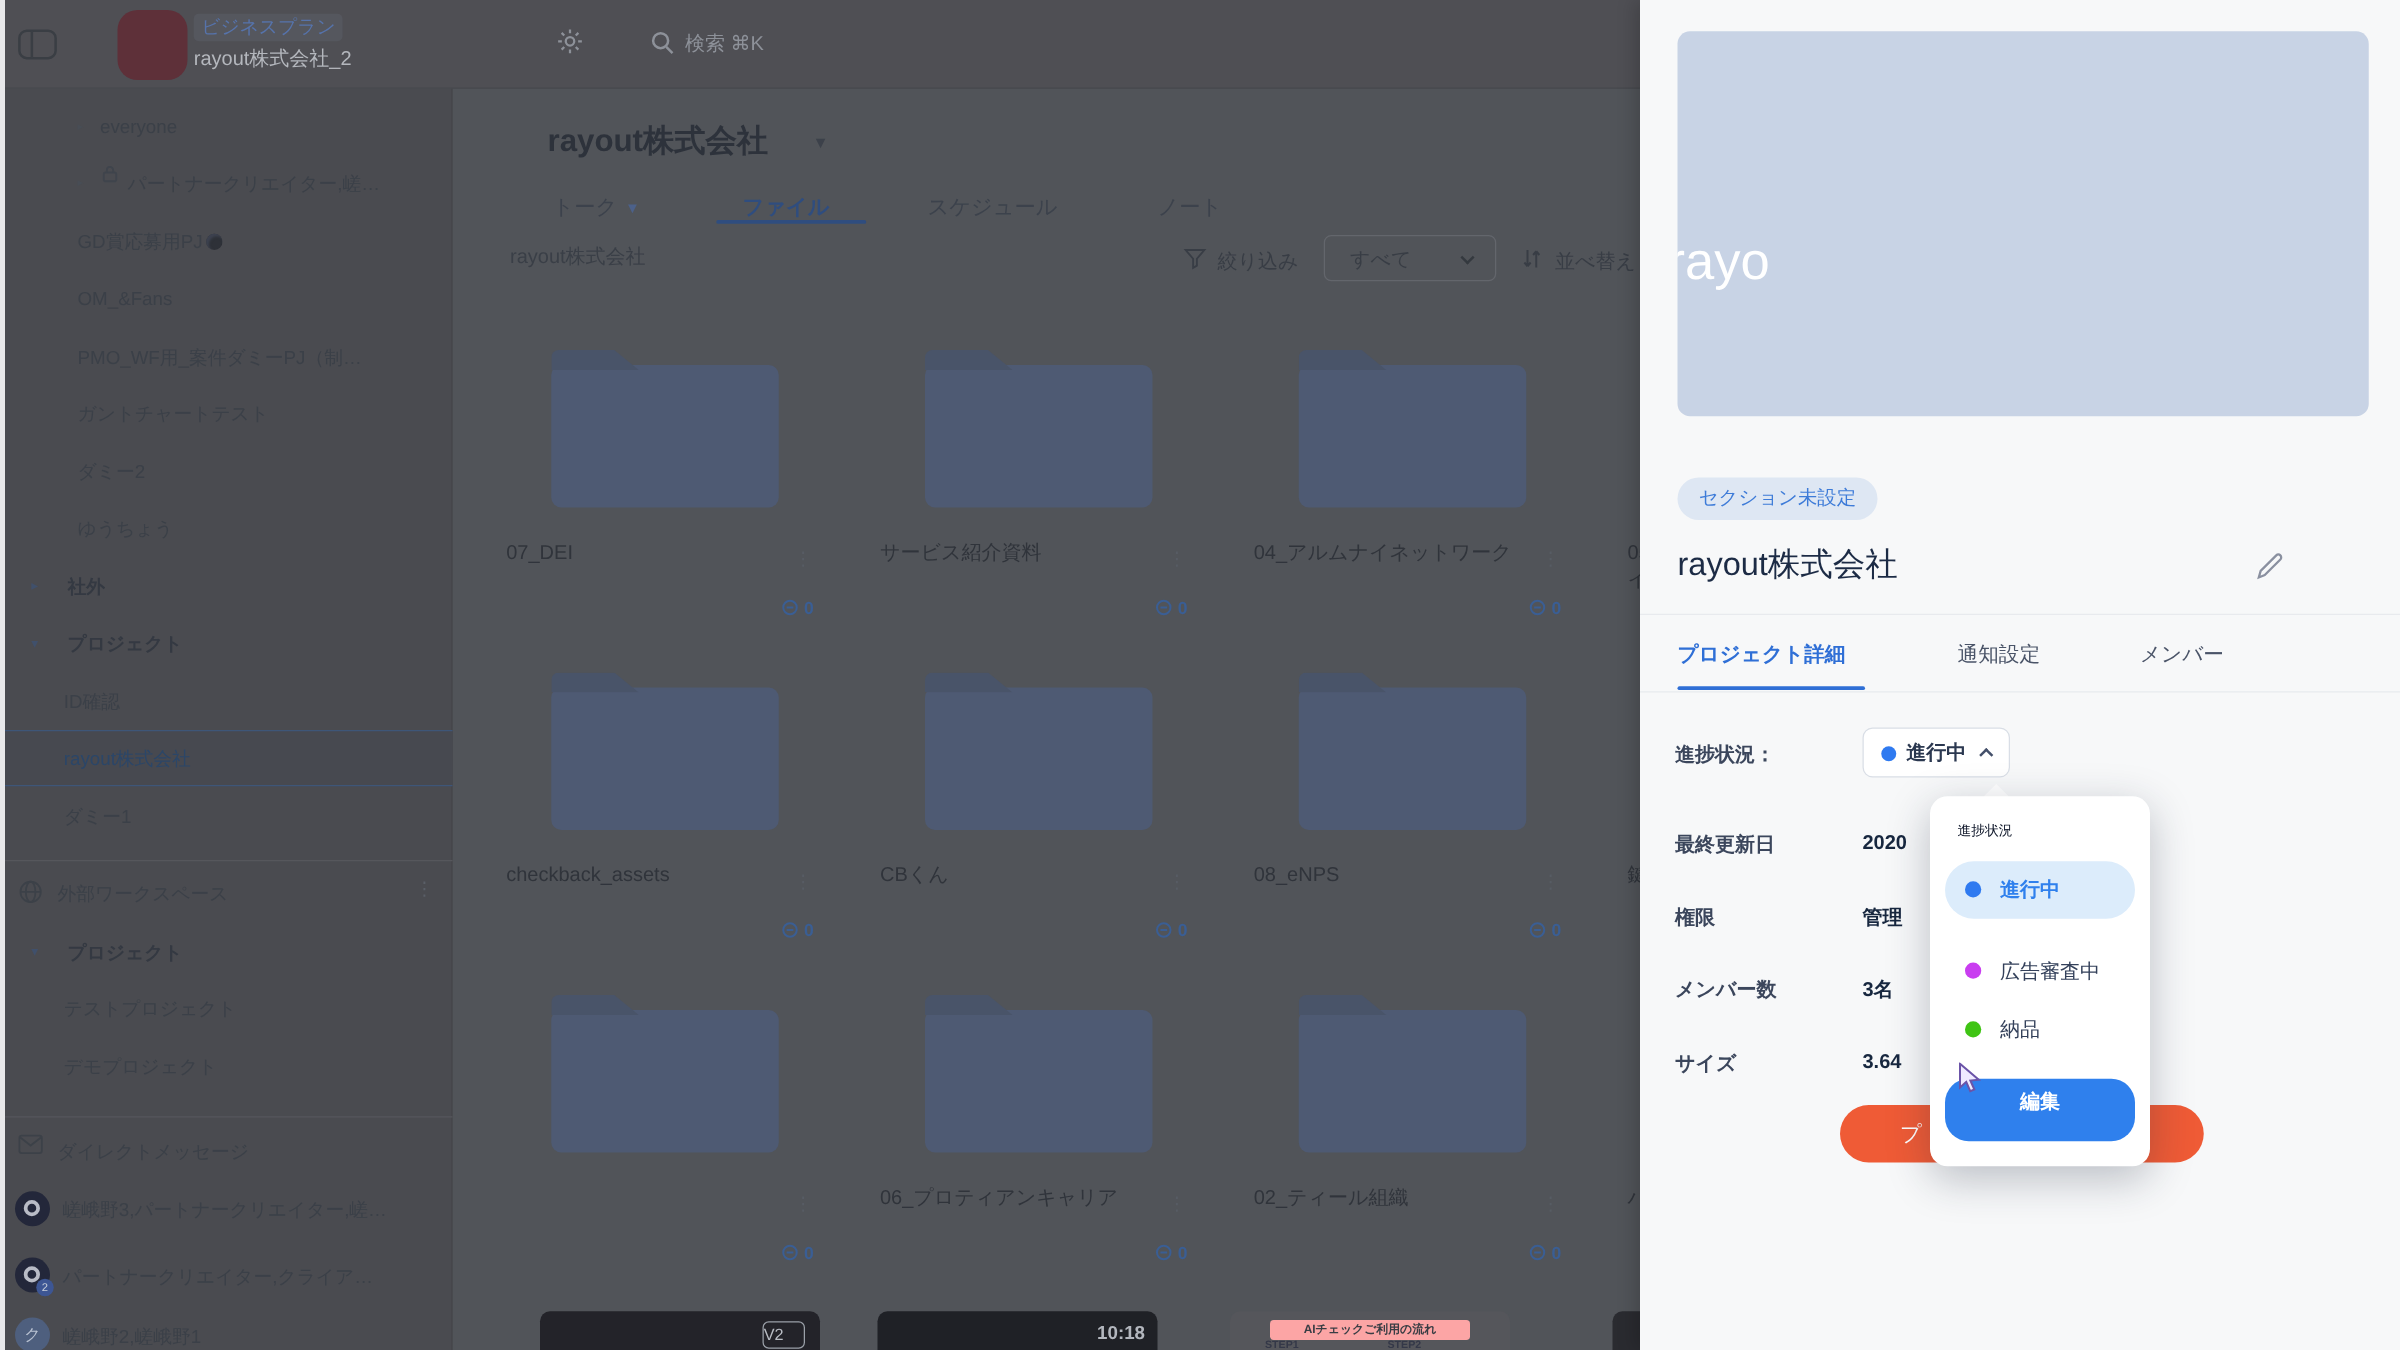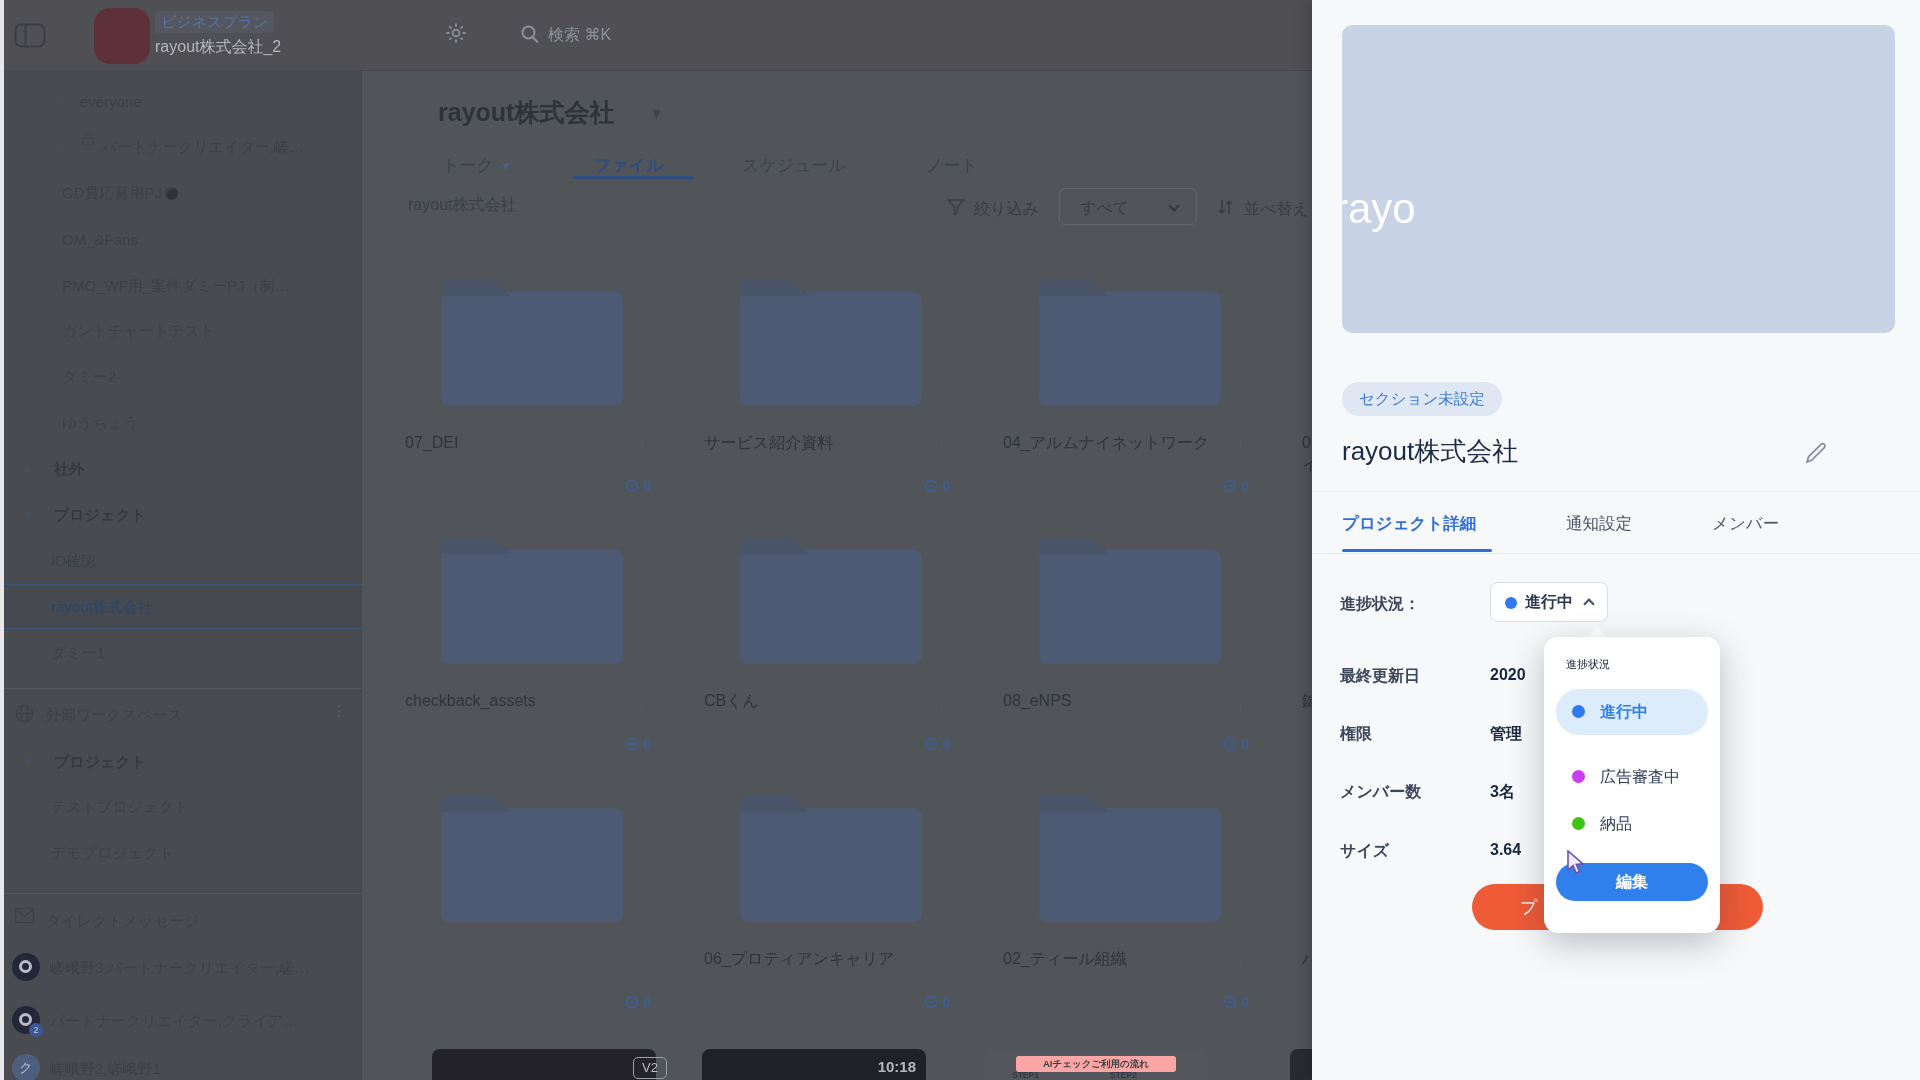--- a/index.html
+++ b/index.html
@@ -53,21 +53,21 @@
   .folder-icon { position:absolute; left:36px; top:0; width:182px; height:114px; background:#4e5a73; border-radius:8px; }
   .folder-icon::before { content:""; position:absolute; left:0; top:-12px; width:70px; height:16px; background:#495469; border-radius:6px 0 0 0; clip-path:polygon(0 0,72% 0,100% 100%,0 100%); }
   .card { position:absolute; width:250px; height:230px; }
   .fname { position:absolute; left:0; top:140px; width:220px; font-size:16px; line-height:22px; color:#30343b; }
   .sliver .fname { width:30px;margin-left:19px; }
   .fdots { position:absolute; left:230px; top:146px; font-size:15px; color:#575c64; }
   .fbadge { position:absolute; left:176px; top:186px; width:70px; text-align:right; font-size:14px; font-weight:bold; color:#3a5e94; }
   .fbadge svg { vertical-align:-2px; }
 
   .thumb { position:absolute; top:1049px; width:224px; height:140px; border-radius:8px; }
-  .v2-badge { position:absolute; left:178px; top:8px; width:34px; height:22px; border:1.5px solid #9aa0a8; border-radius:5px; color:#b9bdc4; font-size:13px; text-align:center; line-height:20px;margin-left:23px; }
+  .v2-badge { position:absolute; left:178px; top:8px; width:34px; height:22px; border:1.5px solid #9aa0a8; border-radius:5px; color:#b9bdc4; font-size:13px; text-align:left; line-height:20px; }
   .dur { position:absolute; right:10px; top:9px; color:#b3b7be; font-size:15px; font-weight:bold; }
   .doc-chip { position:absolute; left:32px; top:7px; width:160px; height:16px; background:#fca5a5; border-radius:3px; color:#393d44; font-size:9.5px; font-weight:bold; text-align:center; line-height:16px; }
   .step-label { position:absolute; top:21px; font-size:8.5px; font-weight:bold; color:#343848; }
 
   
   #panel { left:1312px; top:0; width:608px; height:1080px; background:#f7f8f9; z-index:50; box-shadow:-4px 0 14px rgba(0,0,0,0.18); }
   .p-cover { left:30px; top:25px; width:553px; height:308px; background:#c8d3e5; border-radius:10px; overflow:hidden; }
   .p-cover-text { position:absolute; left:-8px; top:160px; font-size:42px; color:#ffffff; }
   .p-badge { left:30px; top:382px; height:34px; line-height:34px; padding:0 17px; background:#dee7f3; border-radius:17px; color:#3d7bd8; font-size:15.5px; display:inline-block; }
   .p-title { left:30px; top:434px; font-size:26px; font-weight:500; color:#1c2b45; }
@@ -83,21 +83,21 @@
   .orange-btn { left:160px; top:884px; width:291px; height:46px; border-radius:23px; color:#fff; font-size:17px; overflow:hidden; }
 
   
   #popover { left:1544px; top:637px; width:176px; height:296px; background:#ffffff; border-radius:14px; z-index:60; box-shadow:0 10px 34px rgba(30,40,60,0.28); }
   #popover-arrow { left:1590px; top:630px; width:14px; height:14px; background:#ffffff; transform:rotate(45deg); z-index:59; }
   .pop-header { position:absolute; left:22px; top:20px; font-size:11px; color:#0f172a; }
   .pop-pill { position:absolute; left:12px; top:52px; width:152px; height:46px; border-radius:23px; background:#dcecfb; }
   .pop-opt-dot { position:absolute; left:28px; width:13px; height:13px; border-radius:50%; }
   .pop-opt-label { position:absolute; left:56px; font-size:16px; color:#33405a; }
   .pop-opt-selected { color:#2f80ed; font-weight:600; }
-  .pop-edit { position:absolute; left:12px; top:226px; width:152px; height:38px; border-radius:19px; color:#fff; font-size:16px; font-weight:600; text-align:center; line-height:38px; }
+  .pop-edit { position:absolute; left:12px; top:226px; width:152px; height:50px; border-radius:19px; color:#fff; font-size:16px; font-weight:600; text-align:center; line-height:38px; }
 
   #cursor { left:1566px; top:850px; z-index:70; }
   #edge-strip { left:0; top:0; width:4px; height:1080px; background:#e8e8ea; z-index:100; }
 </style>
 </head>
 <body>
 
 <div id="topbar" class="abs">
   <div class="abs tb-toggle">
     <svg width="32" height="25" viewBox="0 0 32 25" fill="none" stroke="#3a3e44" stroke-width="2">

